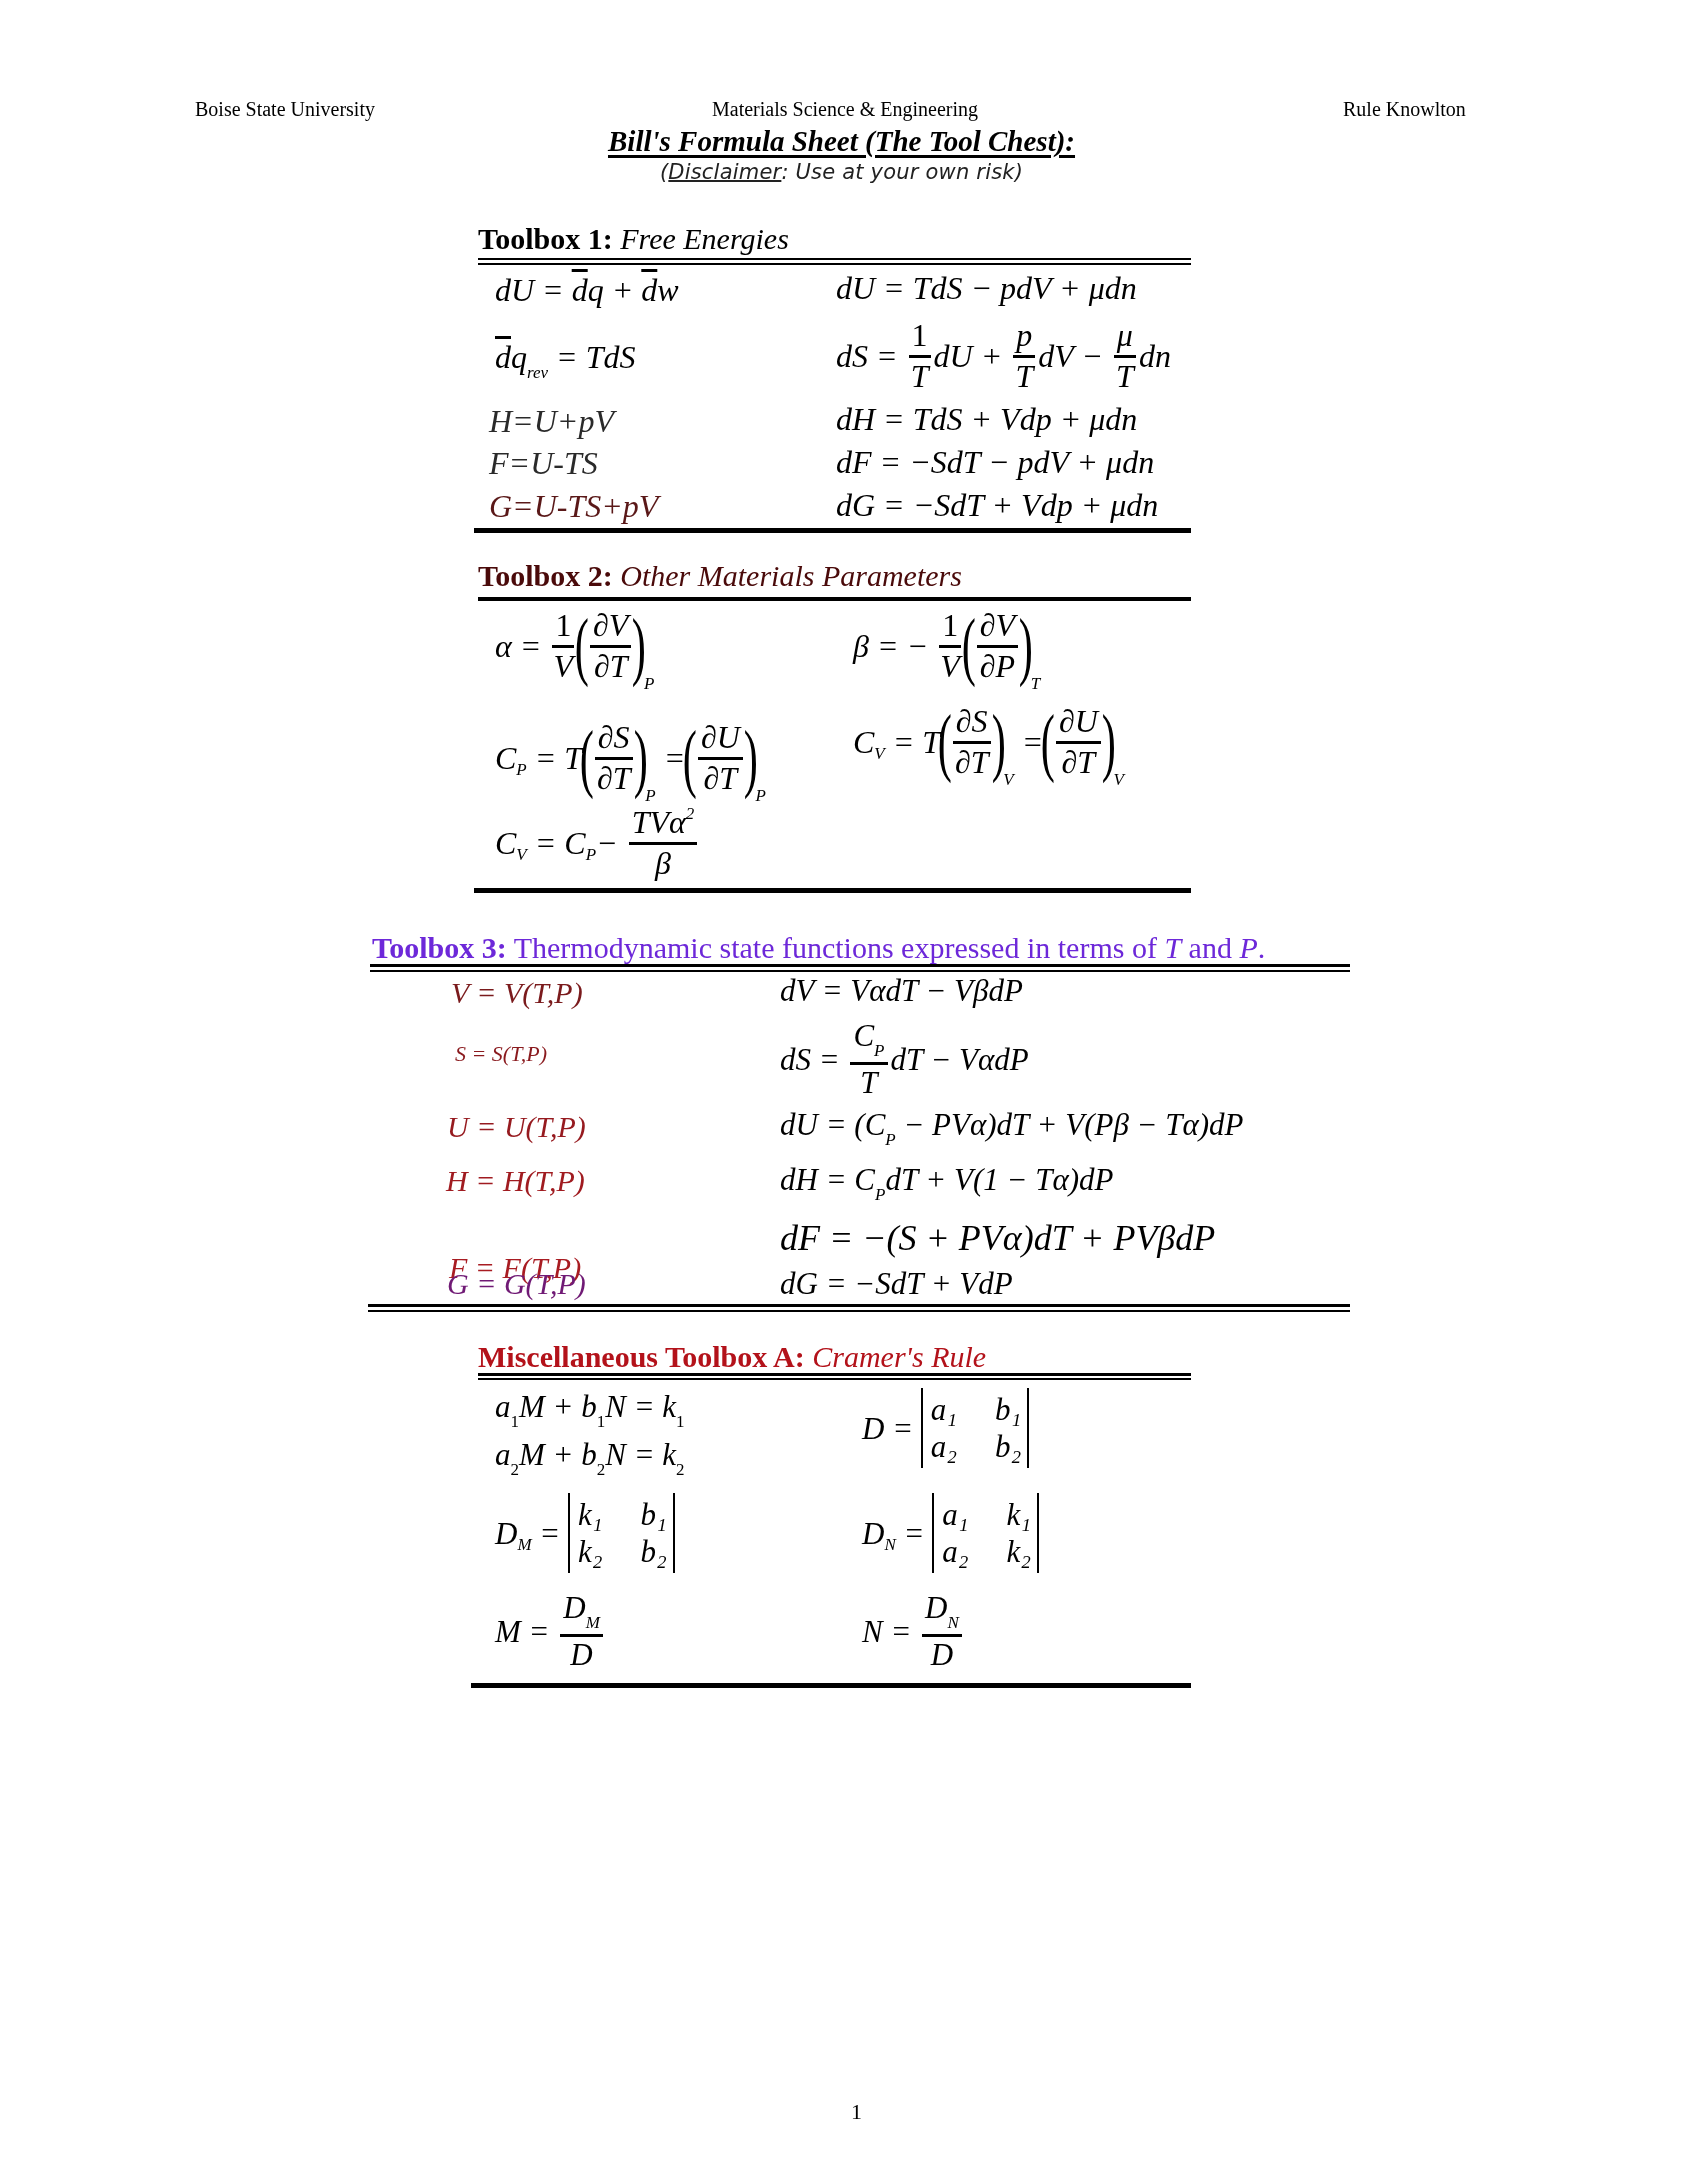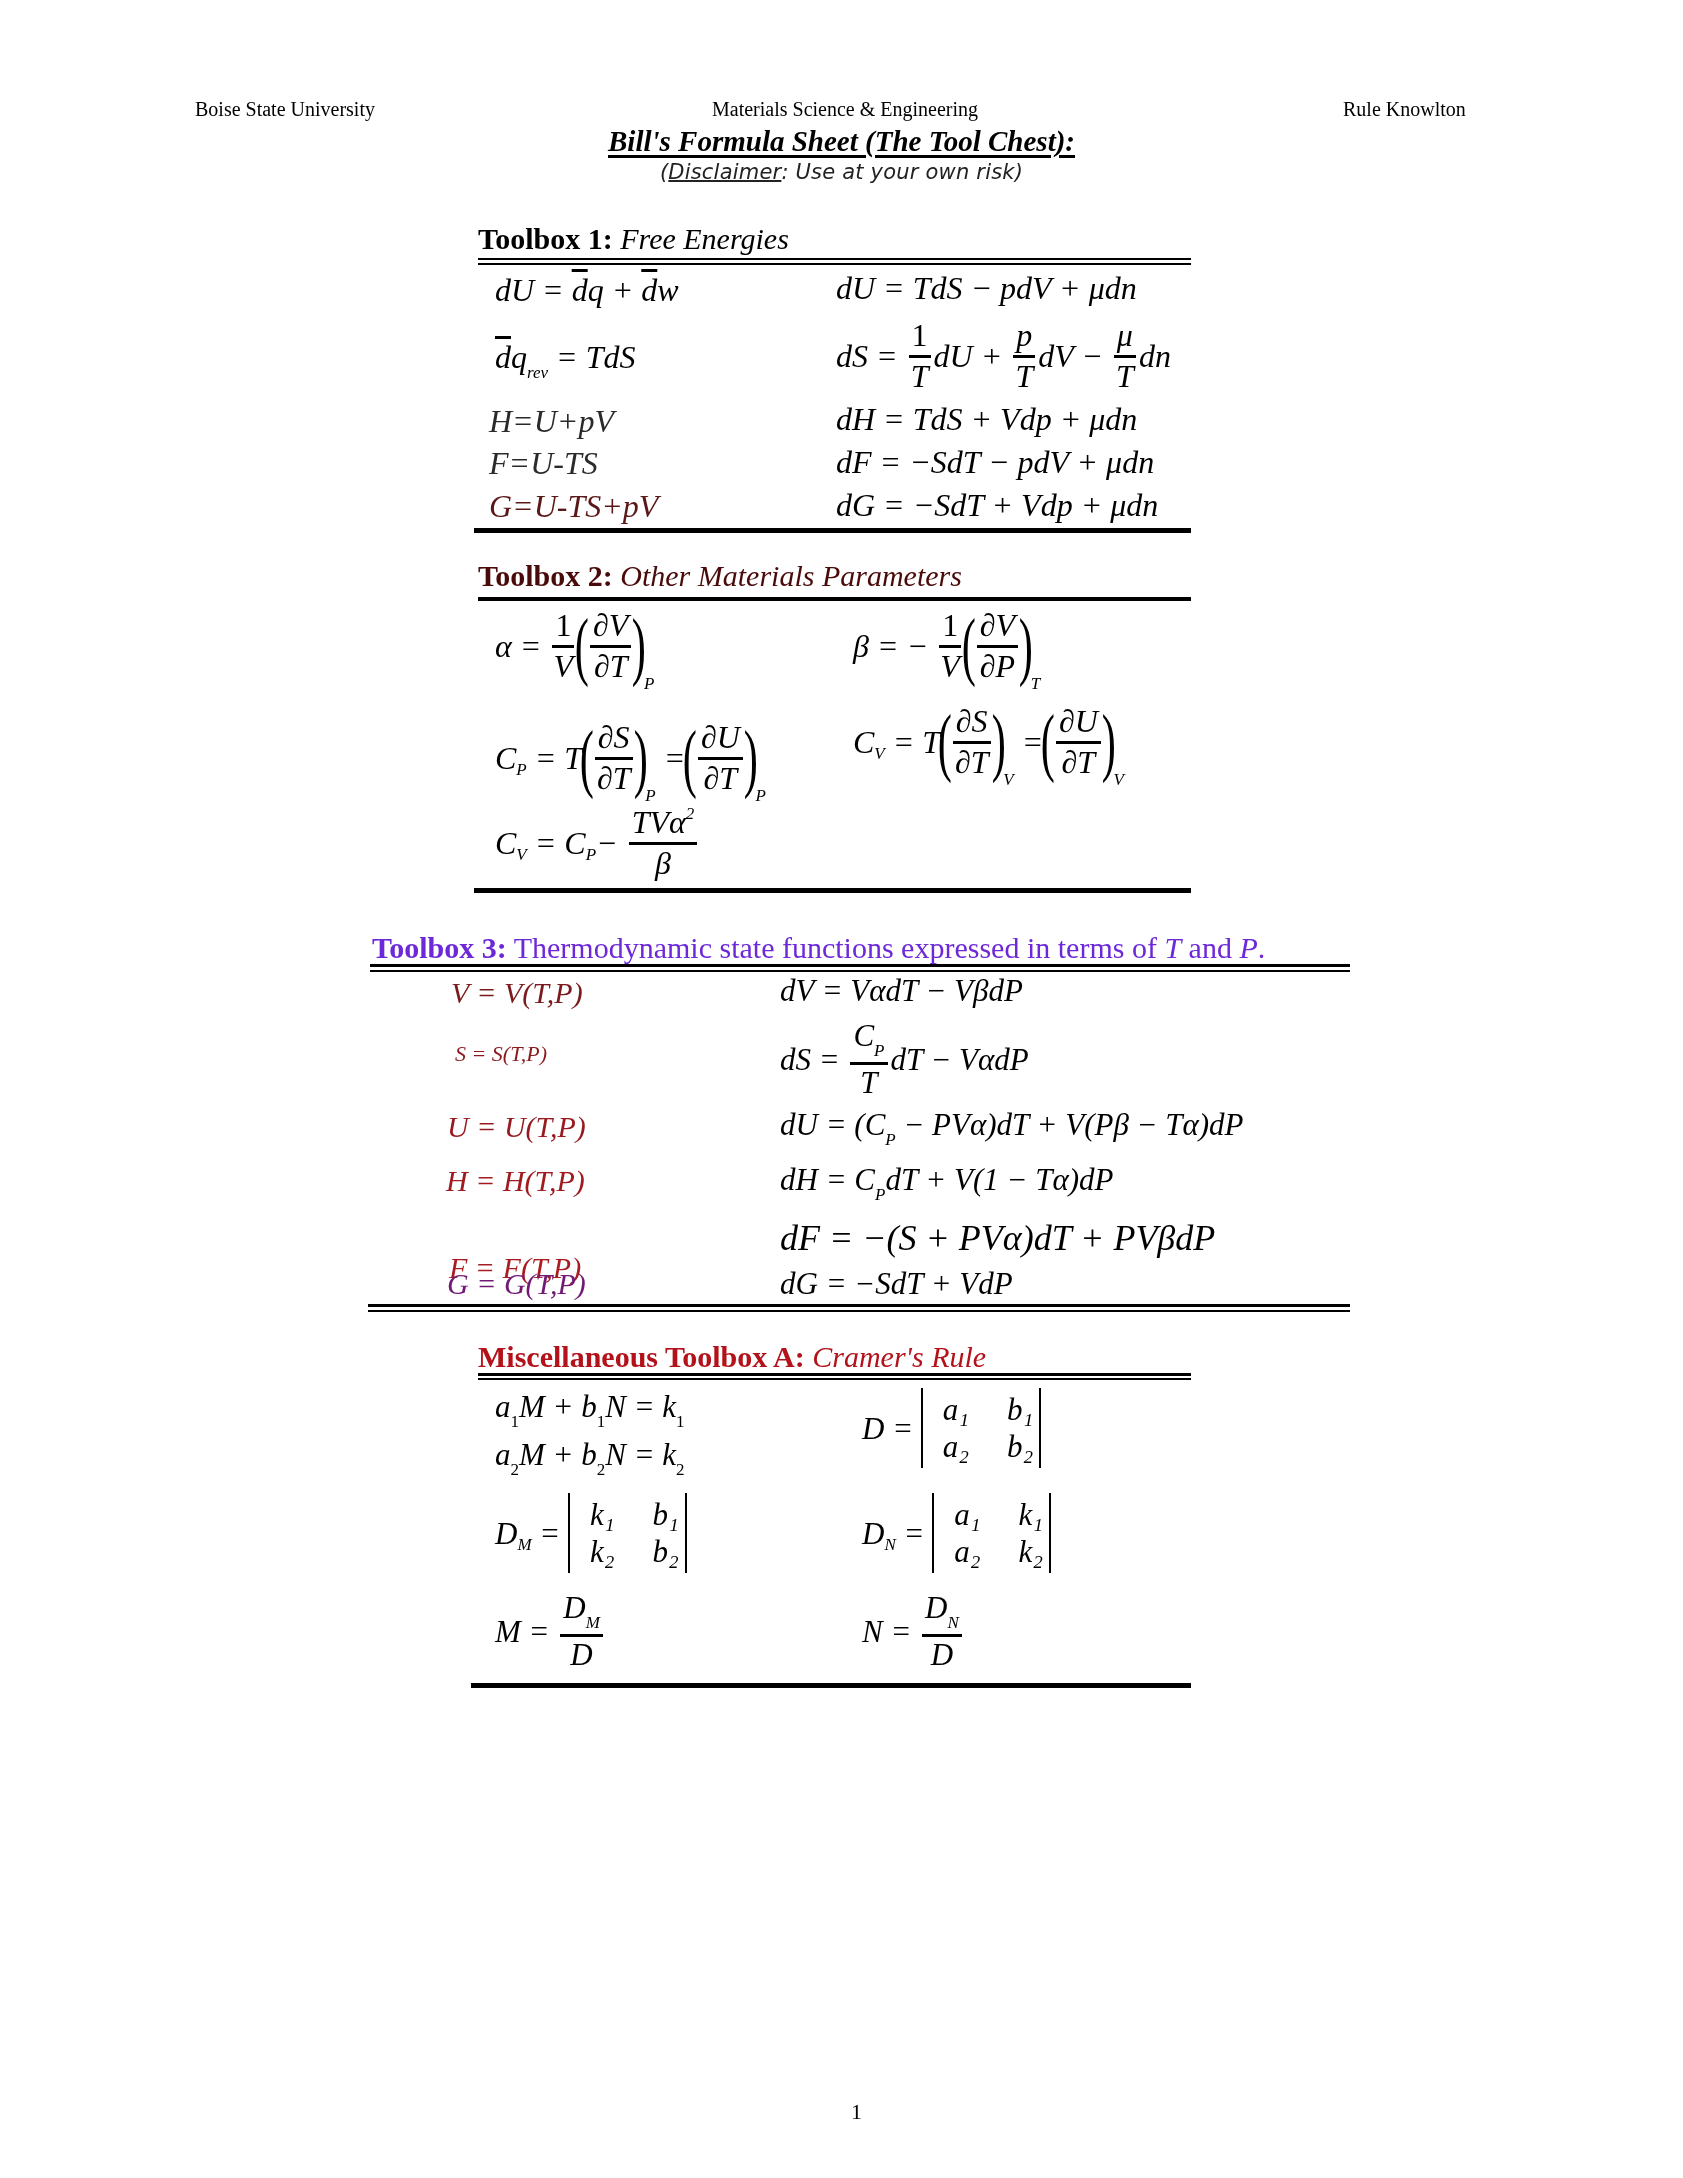--- a/index.html
+++ b/index.html
@@ -19,21 +19,21 @@
   .f { font-style:italic; font-size:32px; position:absolute; white-space:nowrap; line-height:1; }
   .up { font-style:normal; }
   .frac { display:inline-flex; flex-direction:column; align-items:center; vertical-align:middle; margin:0 3px; }
   .frac .n { border-bottom:3px solid #000; padding:0 3px 2px 3px; line-height:1.05; }
   .frac .d { padding-top:2px; line-height:1.05; }
   .paren { font-size:77px; font-style:normal; font-weight:100; vertical-align:middle; line-height:0.9; display:inline-block; transform:scaleX(0.55); margin:0 -8px; }
   .sub { font-size:17px; vertical-align:-10px; }
   .sup { font-size:17px; vertical-align:14px; }
   .bar { text-decoration:overline; text-decoration-thickness:3px; }
   .det { display:inline-grid; grid-template-columns:auto auto; column-gap:38px; row-gap:6px;
-         border-left:2px solid #000; border-right:2px solid #000; padding:6px 6px 6px 20px; vertical-align:middle; }
+         border-left:2px solid #000; border-right:2px solid #000; padding:6px 6px 6px 8px; vertical-align:middle; }
   .dk { color:#2a2a2a; }
   .brown { color:#5a1818; }
   .maroon1 { color:#4a0a0a; }
   .maroon3 { color:#6d28d9; }
   .red { color:#b3121a; }
   .r3a { color:#7a1a1c; }
   .r3b { color:#8a1a1e; }
   .r3c { color:#961a1f; }
   .r3d { color:#a01b20; }
   .r3e { color:#a81c22;margin-top:31px; }

